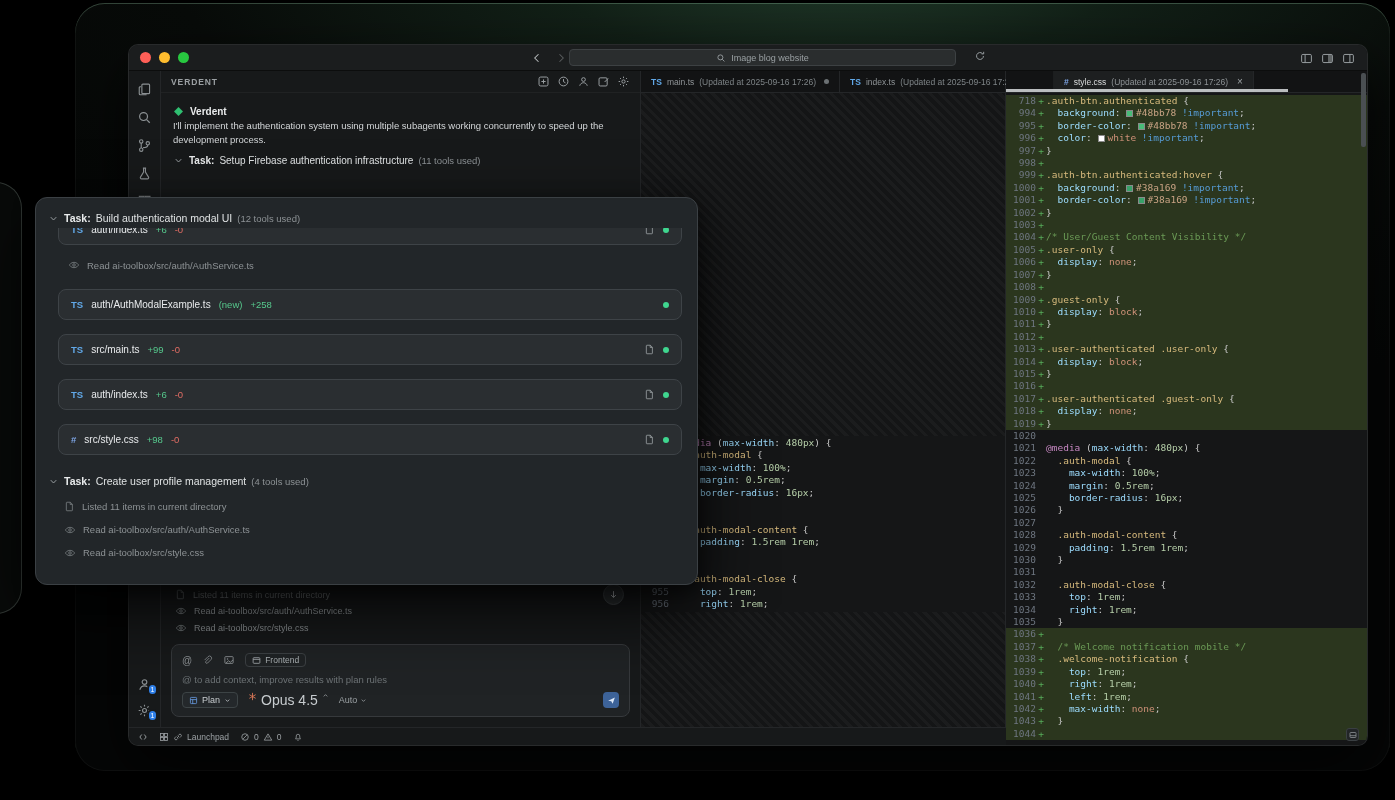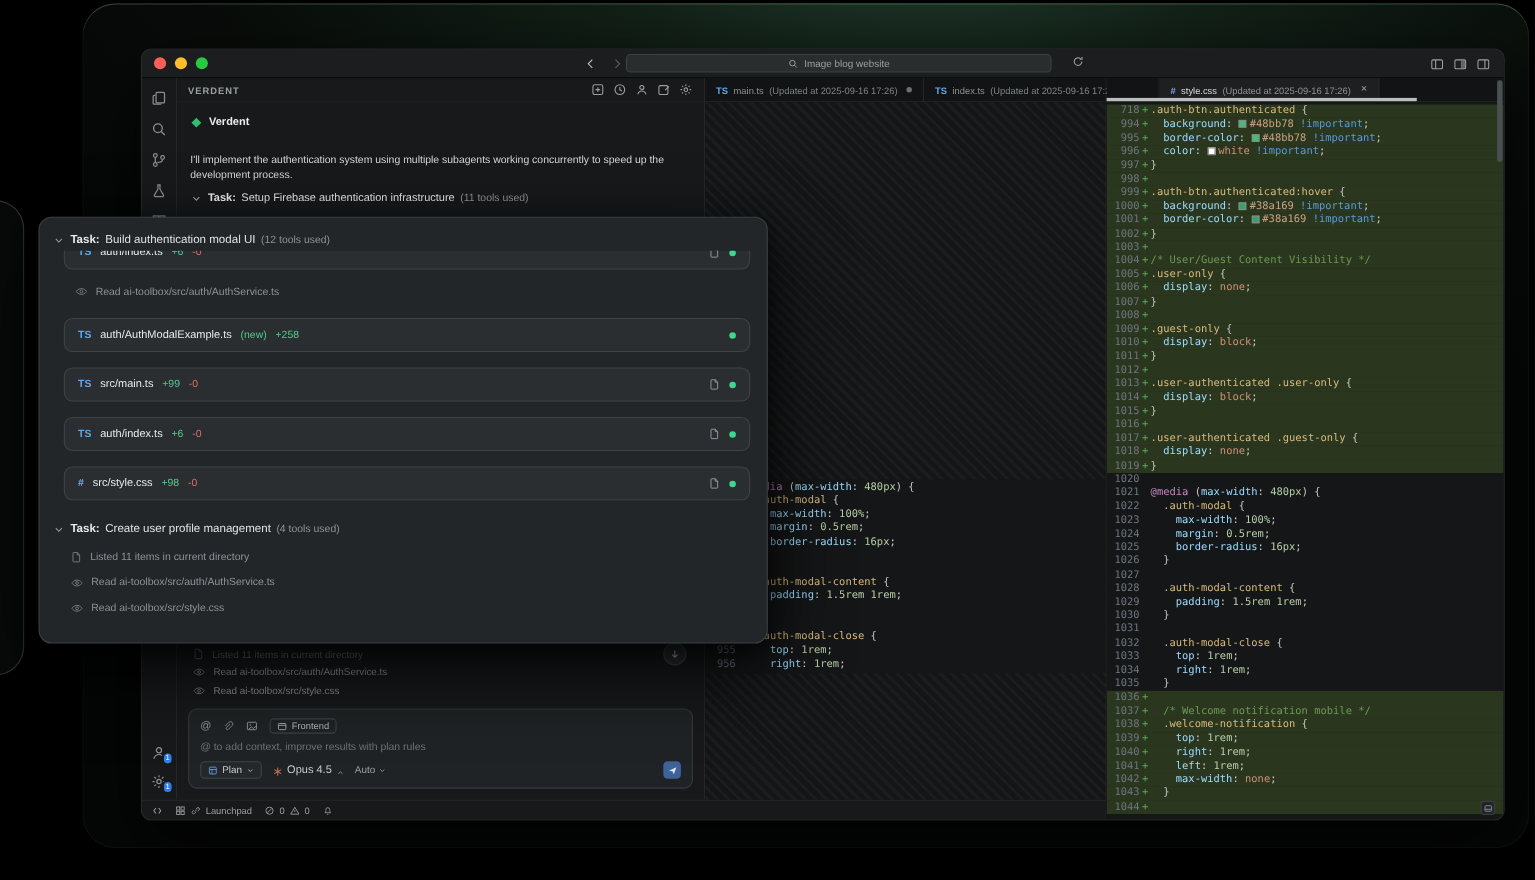--- a/index.html
+++ b/index.html
@@ -34,42 +34,42 @@
   .badged{position:relative}
   .nbadge{position:absolute;right:-6px;bottom:-4px;background:#2f7fe8;color:#fff;font-size:7px;line-height:9px;min-width:11px;text-align:center;border-radius:6px;border:2px solid #17191a}
   
   .chat{width:480px;background:#17191a;border-right:1px solid #242628;display:flex;flex-direction:column;min-height:0}
   .chat-header{flex:0 0 22px;display:flex;align-items:center;padding:0 10px;border-bottom:1px solid #202223}
   .chat-title{font-size:8.5px;font-weight:bold;letter-spacing:.9px;color:#9ba0a3}
   .chat-hicons{margin-left:auto;display:flex;gap:7px;color:#9ba0a3}
   .chat-scroll{flex:1;min-height:0;overflow:hidden}
   .agent-row{display:flex;align-items:center;gap:6px;margin:13px 12px 0}
   .agent-name{font-size:10px;font-weight:bold;color:#e9ebec}
-  .agent-msg{margin:22px 14px 0 12px;font-size:9.5px;line-height:1.48;color:#d3d6d8}
+  .agent-msg{margin:2px 14px 0 12px;font-size:9.5px;line-height:1.48;color:#d3d6d8}
   .todo-row{display:flex;align-items:center;gap:6px;margin:12px 12px 0;color:#8d9295;font-size:9px;white-space:nowrap}
   .task-row{display:flex;align-items:center;gap:5px;margin:8px 12px 0;white-space:nowrap}
   .task-label{font-size:10px;font-weight:bold;color:#e9ebec}
   .task-title{font-size:10px;color:#dfe2e3}
   .task-meta{font-size:9.5px;color:#8d9295}
   .chev{color:#9aa0a3}
   
   .chat-bottom{position:relative;padding:0 0 4px}
   .crows{padding:0 14px 6px;position:relative}
   .trow{display:flex;align-items:center;gap:7px;height:16.5px;color:#8d9295;font-size:9px;white-space:nowrap;overflow:hidden}
   .trow .ticon{color:#787e81;display:flex}
   .crows .trow:first-child{opacity:.75}
   .scrolldown{position:absolute;right:16px;top:-3px;width:21px;height:21px;border-radius:50%;background:#2c3032;border:1px solid #44494c;
     display:flex;align-items:center;justify-content:center;color:#c6cbce}
   .inputbox{margin:2px 10px 6px;background:#202325;border:1px solid #36393c;border-radius:8px;padding:8px 10px;display:flex;flex-direction:column;gap:7px}
   .in-row1{display:flex;align-items:center;gap:10px;color:#8d9295;font-size:10px}
   .ctx-chip{display:flex;align-items:center;gap:4px;border:1px solid #3d4144;border-radius:4px;padding:1px 6px;font-size:8.5px;color:#aeb4b7}
   .in-ph{font-size:9.5px;color:#6d7376}
   .in-row2{display:flex;align-items:center;gap:10px}
   .plan-chip{display:flex;align-items:center;gap:4px;border:1px solid #3d4446;background:#24282b;border-radius:4px;padding:2px 6px;font-size:9px;color:#c6cbce}
-  .model-sel{display:flex;align-items:flex-end;gap:4px;font-size:10px;color:#c6cbce}
+  .model-sel{display:flex;align-items:flex-start;gap:4px;font-size:14px;color:#c6cbce}
   .auto-sel{display:flex;align-items:center;gap:3px;font-size:9px;color:#9aa0a3}
   .sendbtn{margin-left:auto;width:16px;height:16px;border-radius:4px;background:#3d6399;display:flex;align-items:center;justify-content:center}
   
   .statusbar{flex:0 0 18px;border-top:1px solid #242628;background:#17191a;display:flex;align-items:center;gap:11px;padding:0 9px;color:#9ba0a3;font-size:8.5px}
   .sb-group{display:flex;align-items:center;gap:4px}
   
   .tabbar{flex:0 0 22px;background:#121314;border-bottom:1px solid #242628;display:flex;align-items:stretch;position:relative}
   .tab{display:flex;align-items:center;gap:5px;padding:0 10px;border-right:1px solid #242628;font-size:8.5px;color:#8d9295;white-space:nowrap}
   .tab .fbadge{font-size:8.5px}
   .tab.active{background:#1d1f20;color:#d8dadb}

